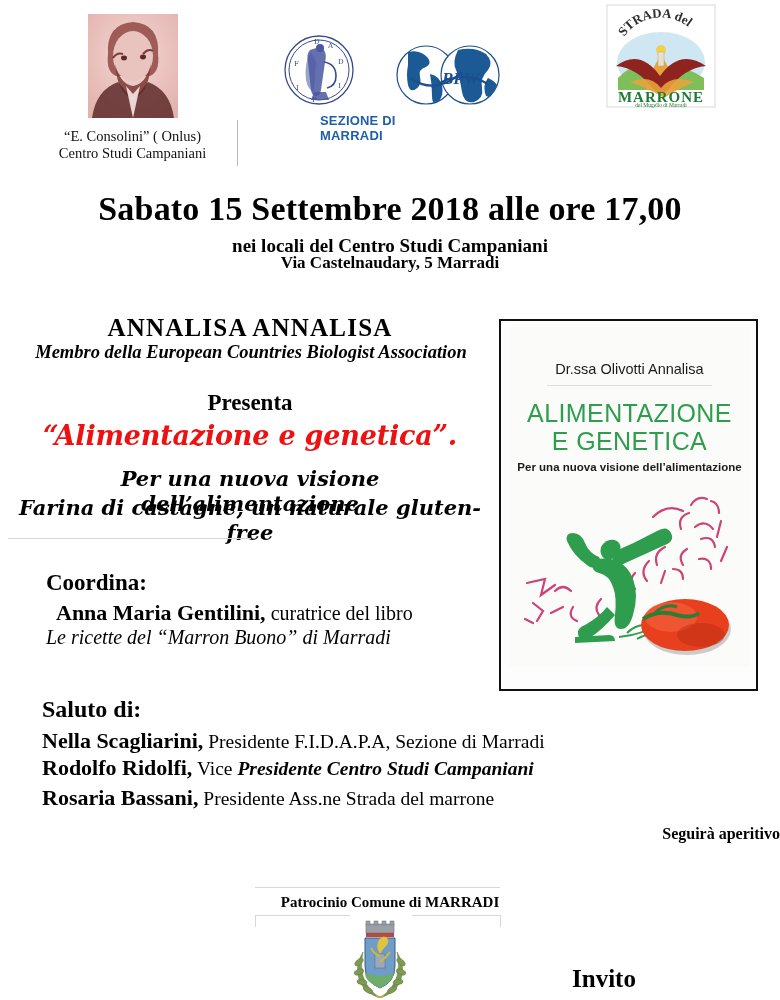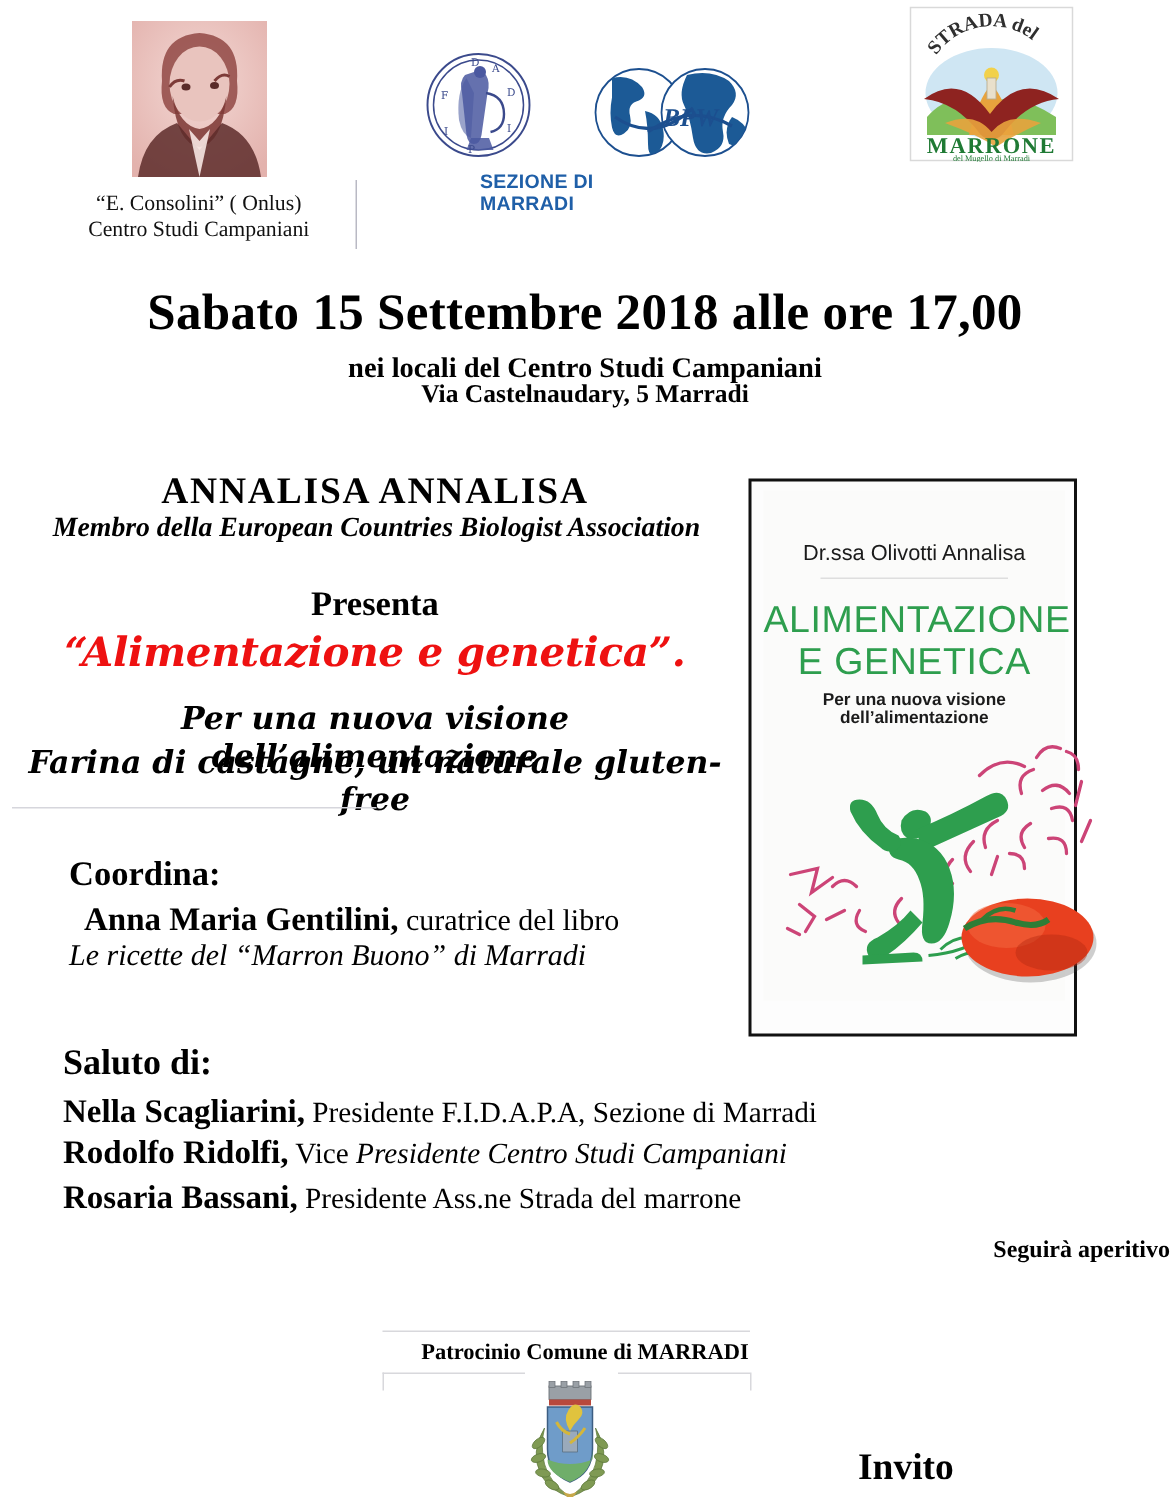--- a/index.html
+++ b/index.html
@@ -50,40 +50,40 @@
   
   #coordina-label { left:46px; top:570px; font-weight:bold; font-size:23px; }
   #coordina-line { left:56px; top:600px; font-size:20px; }
   #coordina-line b { font-weight:bold; font-size:22px; }
   #coordina-book { left:46px; top:626px; font-style:italic; font-size:20px; }
 
   
   #saluto-label { left:42px; top:696px; font-weight:bold; font-size:24px; }
   .saluto-row { left:42px; font-size:19.5px; white-space:nowrap; }
   .saluto-row b { font-weight:bold; font-size:22px; }
-  .saluto-row i { font-style:italic; }
+  .saluto-row i { font-style:italic;font-weight:bold; }
   #saluto-0 { top:728px; }
   #saluto-1 { top:755px; }
   #saluto-2 { top:785px; }
 
   
   #aperitivo { left:0; top:825px; width:780px; text-align:right;
     font-weight:bold; font-size:16px; }
   #rule-top { left:255px; top:887px; width:245px; height:1px; background:#d8d8dc; }
   #patrocinio { left:0; top:894px; width:780px; text-align:center;
     font-weight:bold; font-size:15px; }
   #rule-bot-l { left:255px; top:915px; width:95px; height:1px; background:#d8d8dc; }
   #rule-bot-r { left:412px; top:915px; width:88px; height:1px; background:#d8d8dc; }
   #rule-v-l { left:255px; top:915px; width:1px; height:12px; background:#d8d8dc; }
   #rule-v-r { left:500px; top:915px; width:1px; height:12px; background:#d8d8dc; }
   #coat-of-arms { left:349px; top:918px; width:62px; height:80px; }
   #invito { left:572px; top:965px; font-weight:bold; font-size:25px; }
 
   
-  #book-frame { left:499px; top:319px; width:219px; height:372px;
+  #book-frame { left:499px; top:319px; width:259px; height:372px;
     border:2px solid #111; background:#fdfdfd; box-sizing:border-box; }
   #book-page { position:absolute; left:8px; top:6px; right:6px; bottom:22px;
     background:#fbfbfa; }
   #bc-author { position:absolute; left:0; top:34px; width:100%; text-align:center;
     font-family:"Liberation Sans", sans-serif; font-size:14.5px; color:#1b1b1b; }
   #bc-rule { position:absolute; left:38px; top:58px; right:38px; height:1px; background:#dedede; }
   #bc-title1 { position:absolute; left:0; top:72px; width:100%; text-align:center;
     font-family:"Liberation Sans", sans-serif; font-size:25px; color:#2e9e4e;
     letter-spacing:.4px; }
   #bc-title2 { position:absolute; left:0; top:100px; width:100%; text-align:center;

